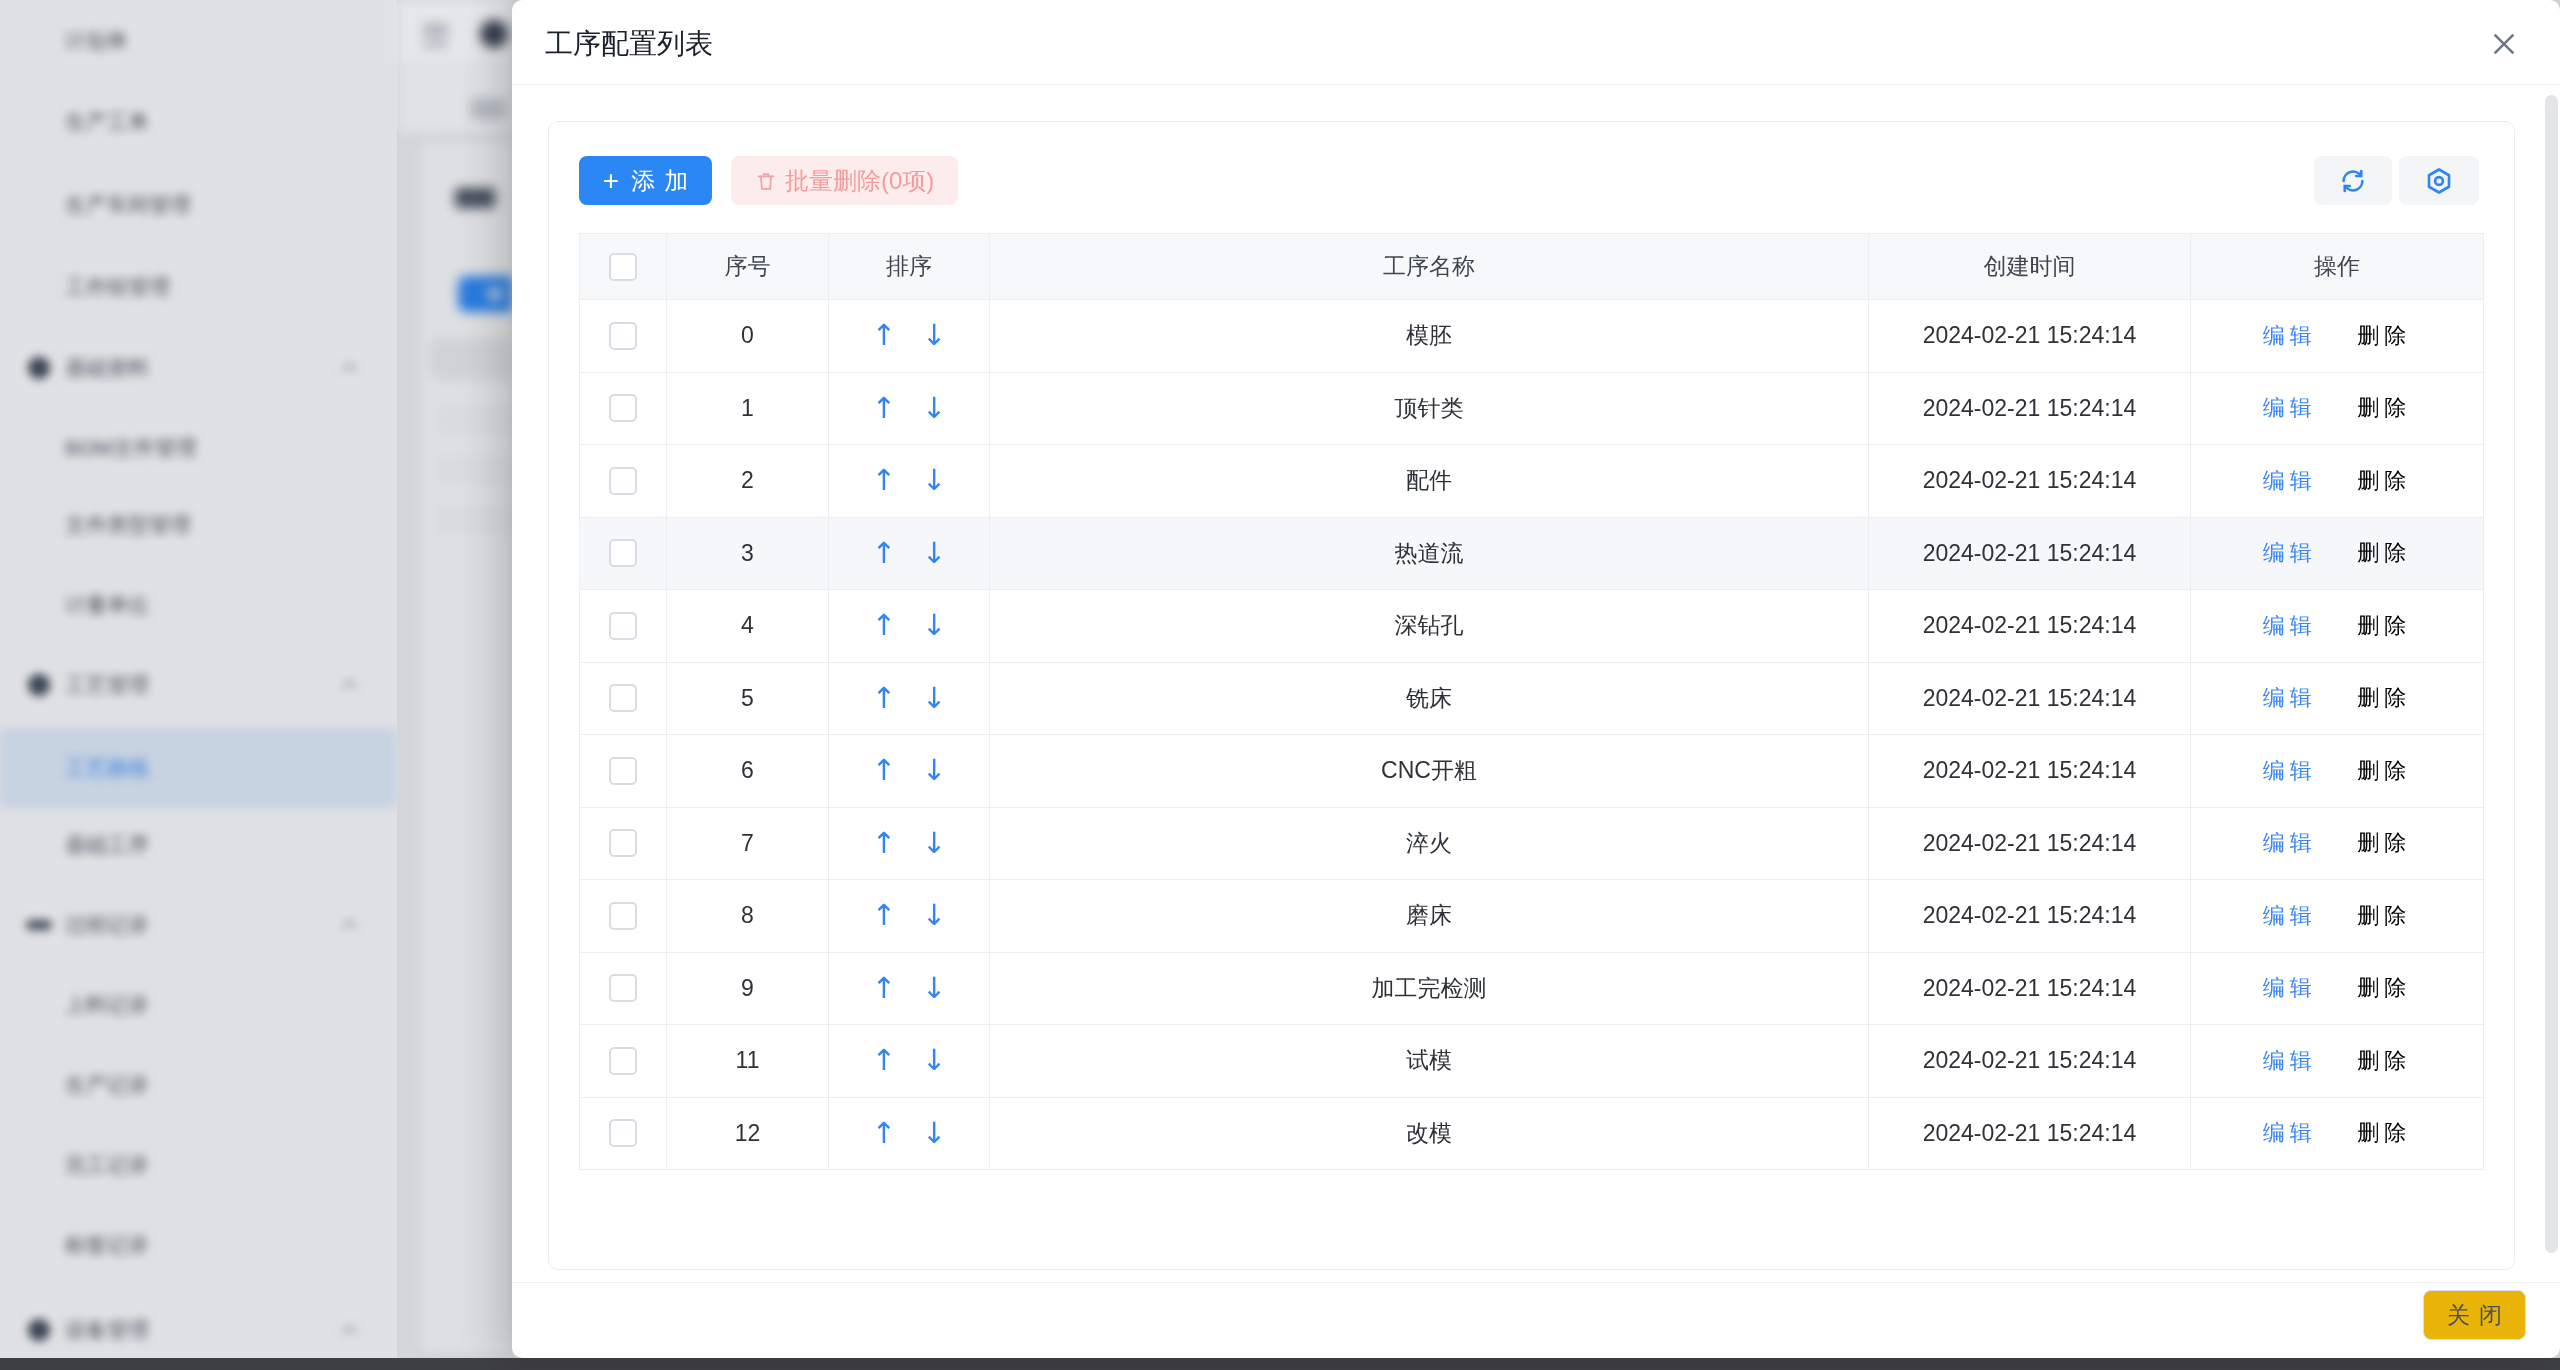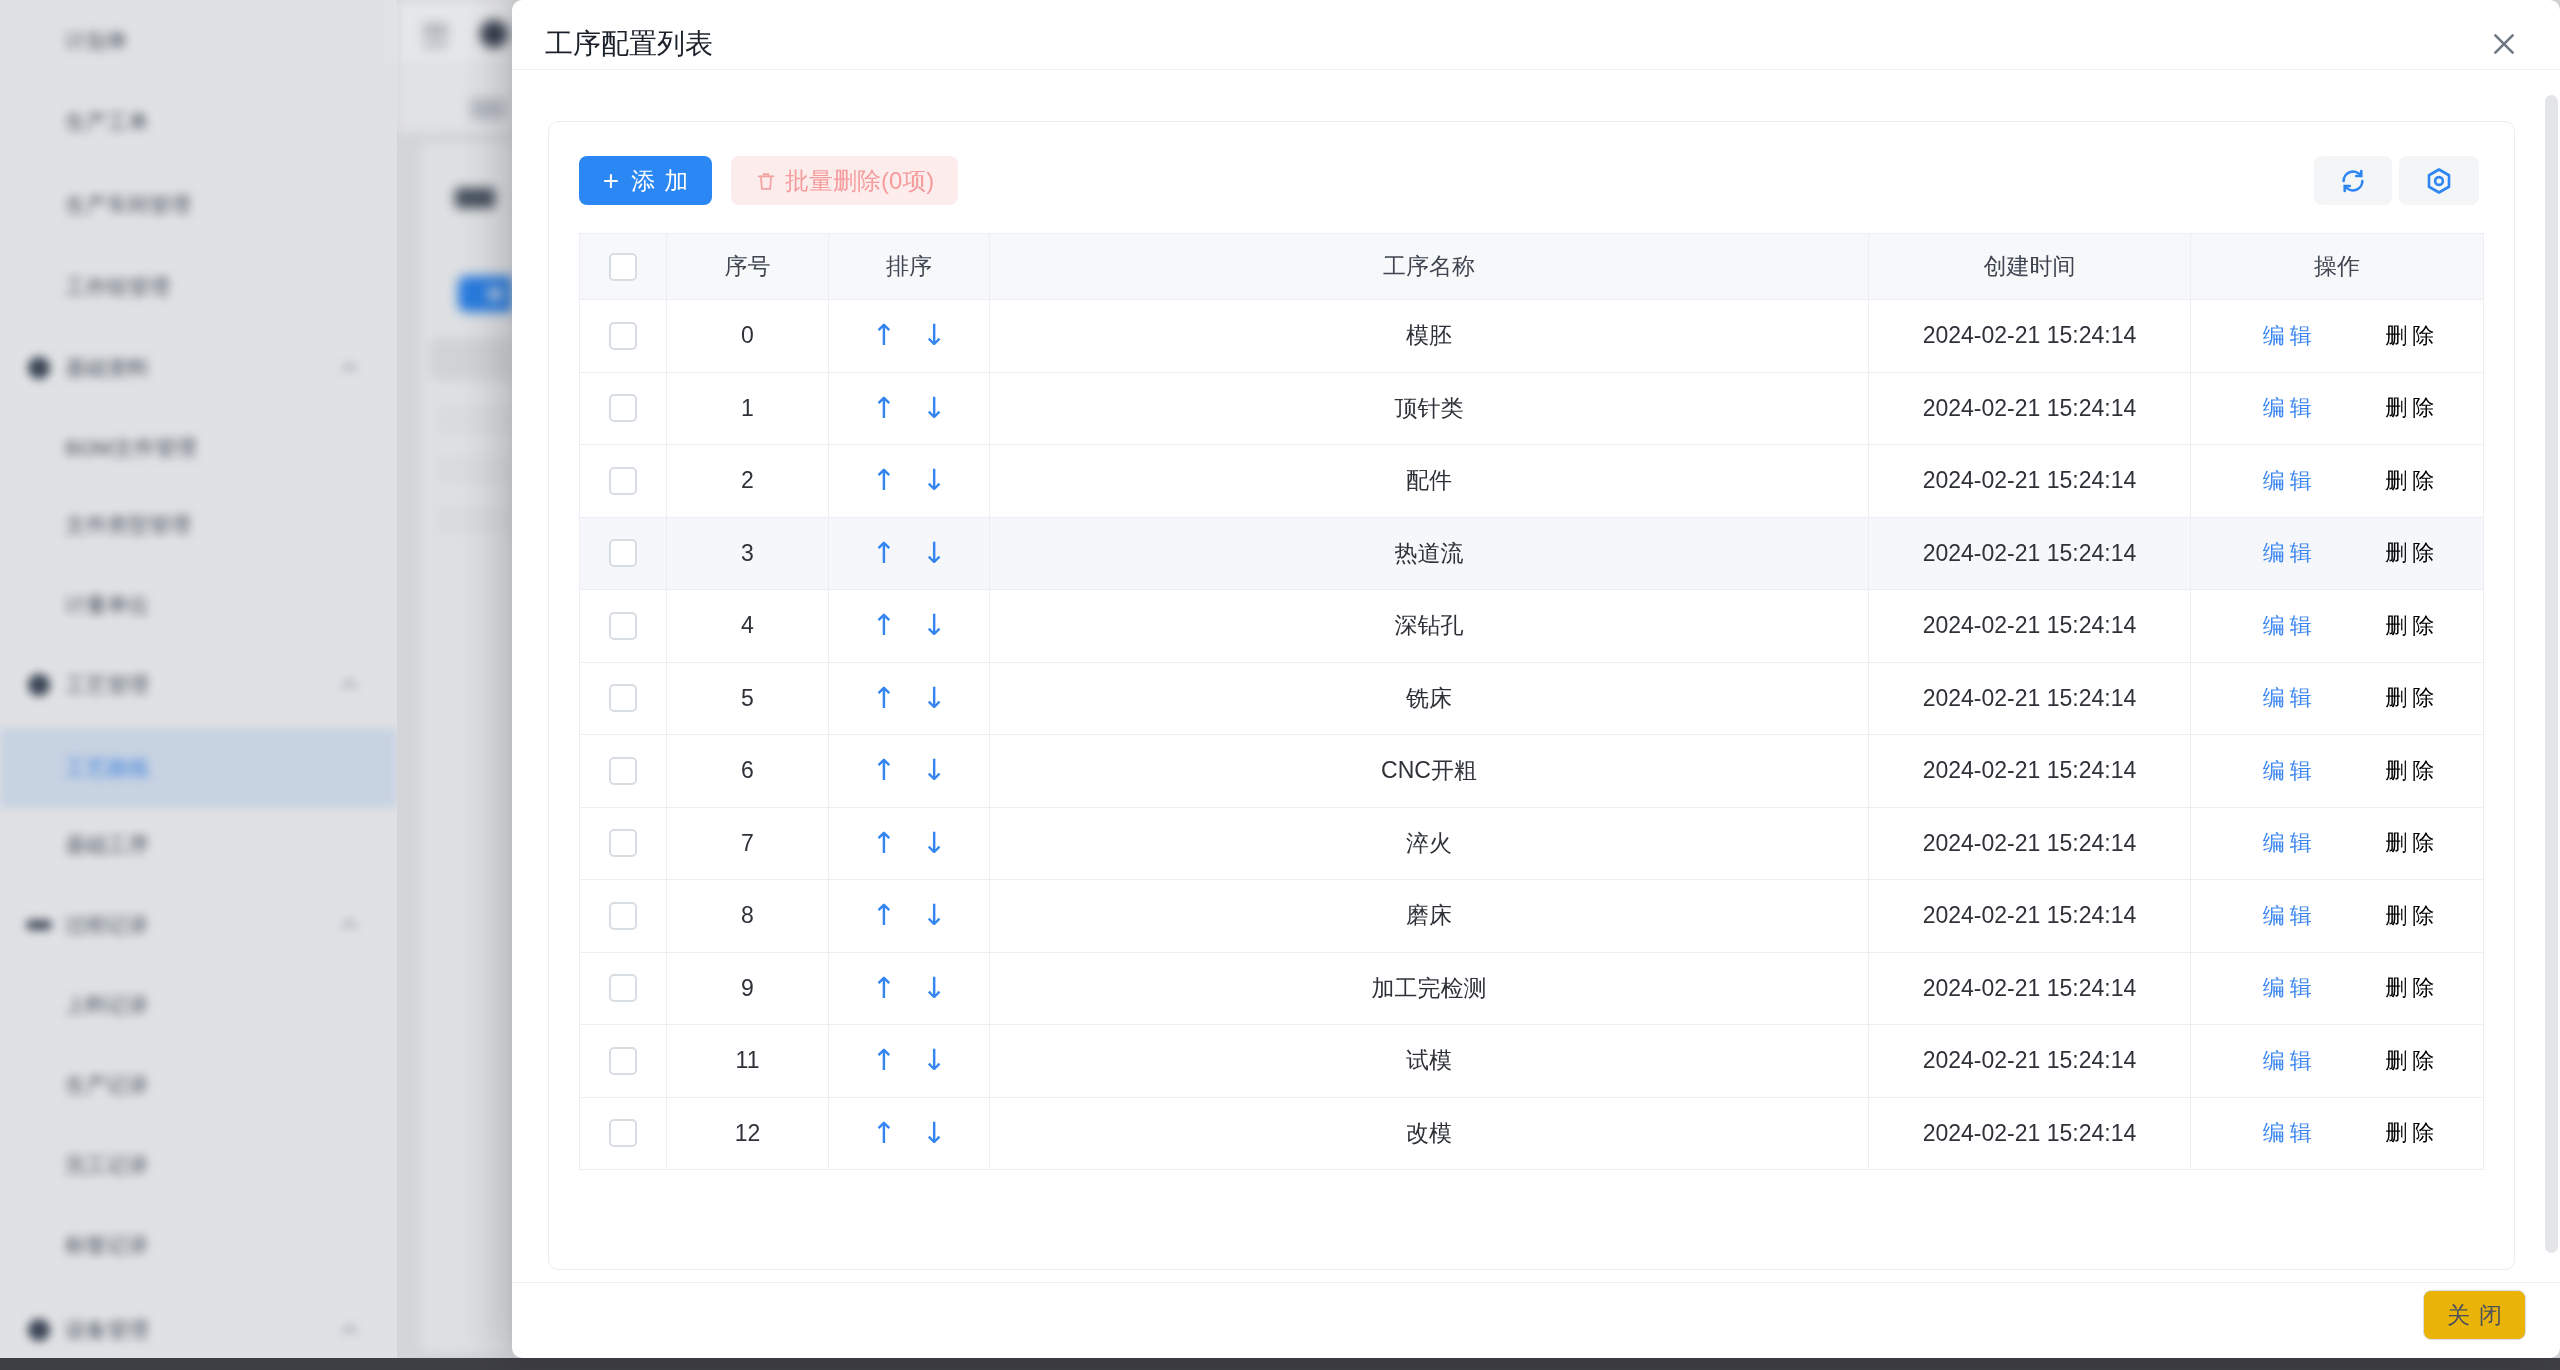--- a/index.html
+++ b/index.html
@@ -34,21 +34,21 @@
   .b-text{position:absolute;left:58px;top:188px;width:40px;height:20px;border-radius:3px;background:#4a5563;}
   .b-bluebtn{position:absolute;left:61px;top:276px;width:54px;height:36px;border-radius:8px 0 0 8px;background:#2b87f3;}
   .b-bluebtn:after{content:"";position:absolute;left:30px;top:12px;width:14px;height:12px;background:#cfe3fb;border-radius:3px;}
   .b-grayband{position:absolute;left:33px;top:338px;width:82px;height:42px;background:#e4e7ea;border-radius:6px 0 0 6px;}
   .b-stripe{position:absolute;left:38px;width:77px;height:30px;background:#eef0f2;border-radius:4px;}
   .bottom-strip{position:absolute;left:0;top:1358px;width:2560px;height:12px;background:#45454b;}
   .overlay{position:absolute;inset:0;background:rgba(10,14,20,0.09);}
   
   .modal{position:absolute;left:512px;top:0;width:2048px;height:1358px;background:#ffffff;
     border-radius:10px;box-shadow:-14px 0 40px rgba(0,0,0,0.18);}
-  .m-header{position:absolute;left:0;top:0;width:100%;height:70px;border-bottom:1px solid #eef0f3;box-sizing:border-box;}
+  .m-header{position:absolute;left:0;top:0;width:100%;height:85px;border-bottom:1px solid #eef0f3;box-sizing:border-box;}
   .m-title{position:absolute;left:33px;top:0;height:88px;display:flex;align-items:center;
     font-size:28px;font-weight:500;color:#1a2029;}
   .m-close{position:absolute;right:38px;top:26px;width:36px;height:36px;display:flex;align-items:center;justify-content:center;cursor:pointer;}
   
   .panel{position:absolute;left:36px;top:121px;width:1967px;height:1149px;box-sizing:border-box;
     border:1px solid #e9ecf1;border-radius:10px;background:#fff;}
   .btn-add{position:absolute;left:30px;top:34px;width:133px;height:49px;border:none;border-radius:8px;
     background:#2b87f3;color:#ffffff;font-size:24px;display:flex;align-items:center;justify-content:center;
     cursor:pointer;font-family:inherit;}
   .btn-add .plus{font-size:28px;font-weight:400;margin-right:12px;line-height:1;}
@@ -64,21 +64,21 @@
   table.proc{position:absolute;left:30px;top:111px;width:1904px;border-collapse:collapse;table-layout:fixed;}
   table.proc th,table.proc td{border:1px solid #eceef3;text-align:center;padding:0;box-sizing:border-box;}
   table.proc thead tr{height:66px;background:#f7f8fa;}
   table.proc thead th{font-size:23px;font-weight:500;color:#3f4652;}
   table.proc tbody tr{height:72.5px;background:#ffffff;}
   table.proc tbody tr.hl{background:#f5f7fa;}
   table.proc tbody td{font-size:23px;color:#2e3238;}
   .cb{width:24px;height:24px;border:2px solid #d8dce3;border-radius:5px;background:#fff;margin:0 auto;cursor:pointer;}
   .sort-arrow{font-size:29px;font-weight:500;color:#3585f0;cursor:pointer;line-height:1;font-family:"DejaVu Sans",sans-serif;}
   .sort-cell-inner{display:flex;align-items:center;justify-content:center;gap:26px;}
-  .act-link{font-size:22px;letter-spacing:5px;cursor:pointer;text-decoration:none;margin-left:28px;}
+  .act-link{font-size:22px;letter-spacing:5px;cursor:pointer;text-decoration:none;}
   .act-link.edit{color:#3b86f2;margin-right:34px;}
   .act-link.del{color:#000000;}
   
   .m-scrollbar{position:absolute;left:2033px;top:95px;width:13px;height:1158px;border-radius:7px;background:#e4e5e9;cursor:pointer;}
   
   .m-footer{position:absolute;left:0;top:1282px;width:100%;height:76px;border-top:1px solid #eceef3;box-sizing:border-box;}
   .btn-close{position:absolute;right:34px;top:7px;width:103px;height:50px;background:#eab308;
     border:1px solid #dcdfe6;border-radius:8px;font-size:23px;color:#4a515c;letter-spacing:9px;text-indent:9px;
     display:flex;align-items:center;justify-content:center;cursor:pointer;font-family:inherit;}
 </style>

